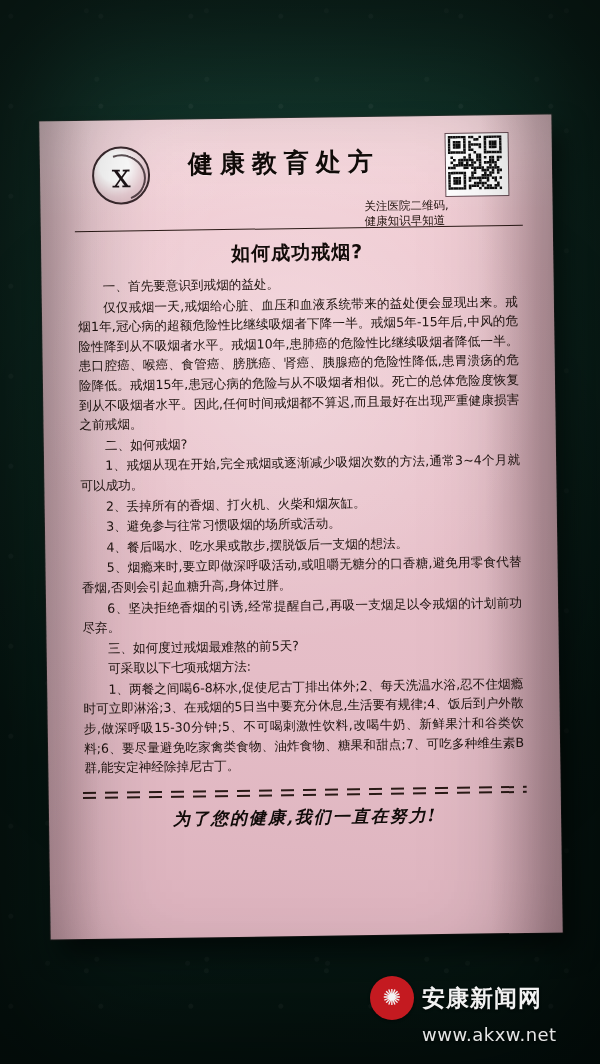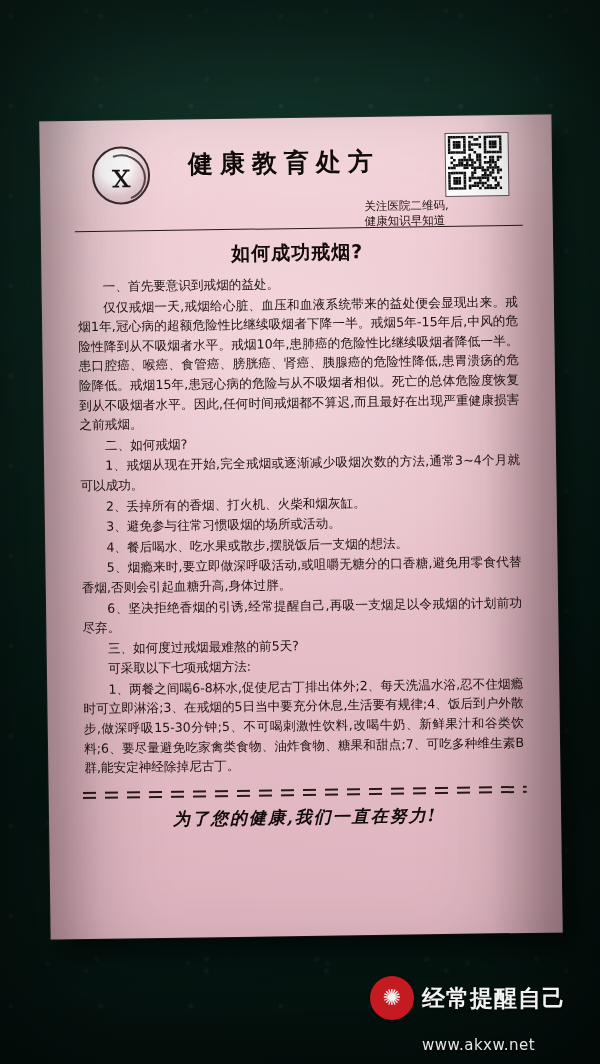--- a/index.html
+++ b/index.html
@@ -242,23 +242,23 @@
   }
   .wm-name {
     font-size: 23px;
     font-weight: bold;
     color: #ffffff;
     letter-spacing: 1px;
     text-shadow: 0 1px 3px rgba(0,0,0,0.8);
     white-space: nowrap;
   }
   .wm-url {
-    margin-top: 16px;
+    margin-top: 4px;
     margin-left: 52px;
-    font-size: 15px;
+    font-size: 18px;
     color: #f2f2f2;
     letter-spacing: .5px;
     text-shadow: 0 1px 3px rgba(0,0,0,0.85);
     font-family: "DejaVu Sans", sans-serif;
   }
 </style>
 </head>
 <body>
 
 <div id="photo">
@@ -550,18 +550,18 @@
     </div>
   </div>
 
   <div class="corner-shadow"></div>
 
   <div id="watermark">
     <div class="wm-row">
       <div class="wm-badge">
         <span class="bird">✺</span>
       </div>
-      <div class="wm-name">经常提醒自己</div>
+      <div class="wm-name">安康新闻网</div>
     </div>
     <div class="wm-url">www.akxw.net</div>
   </div>
 
 </div>
 
 </body></html>

